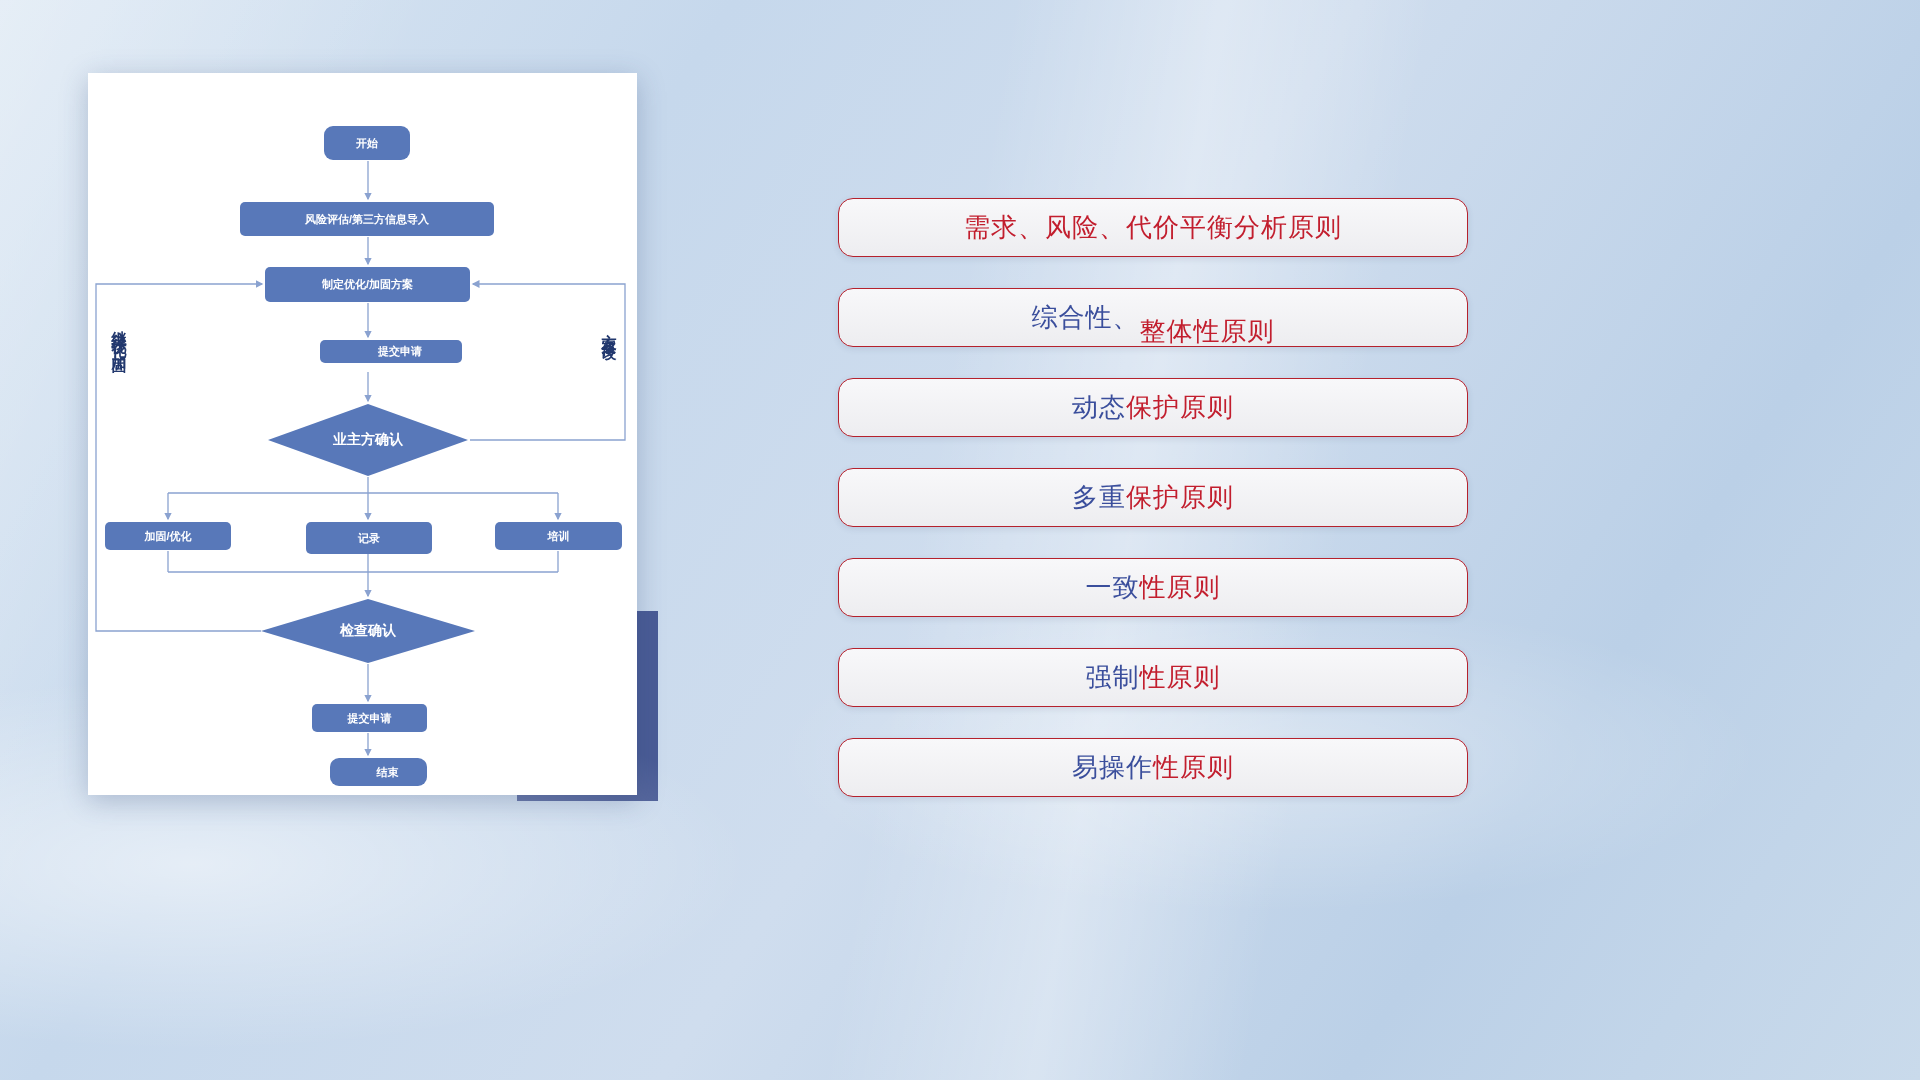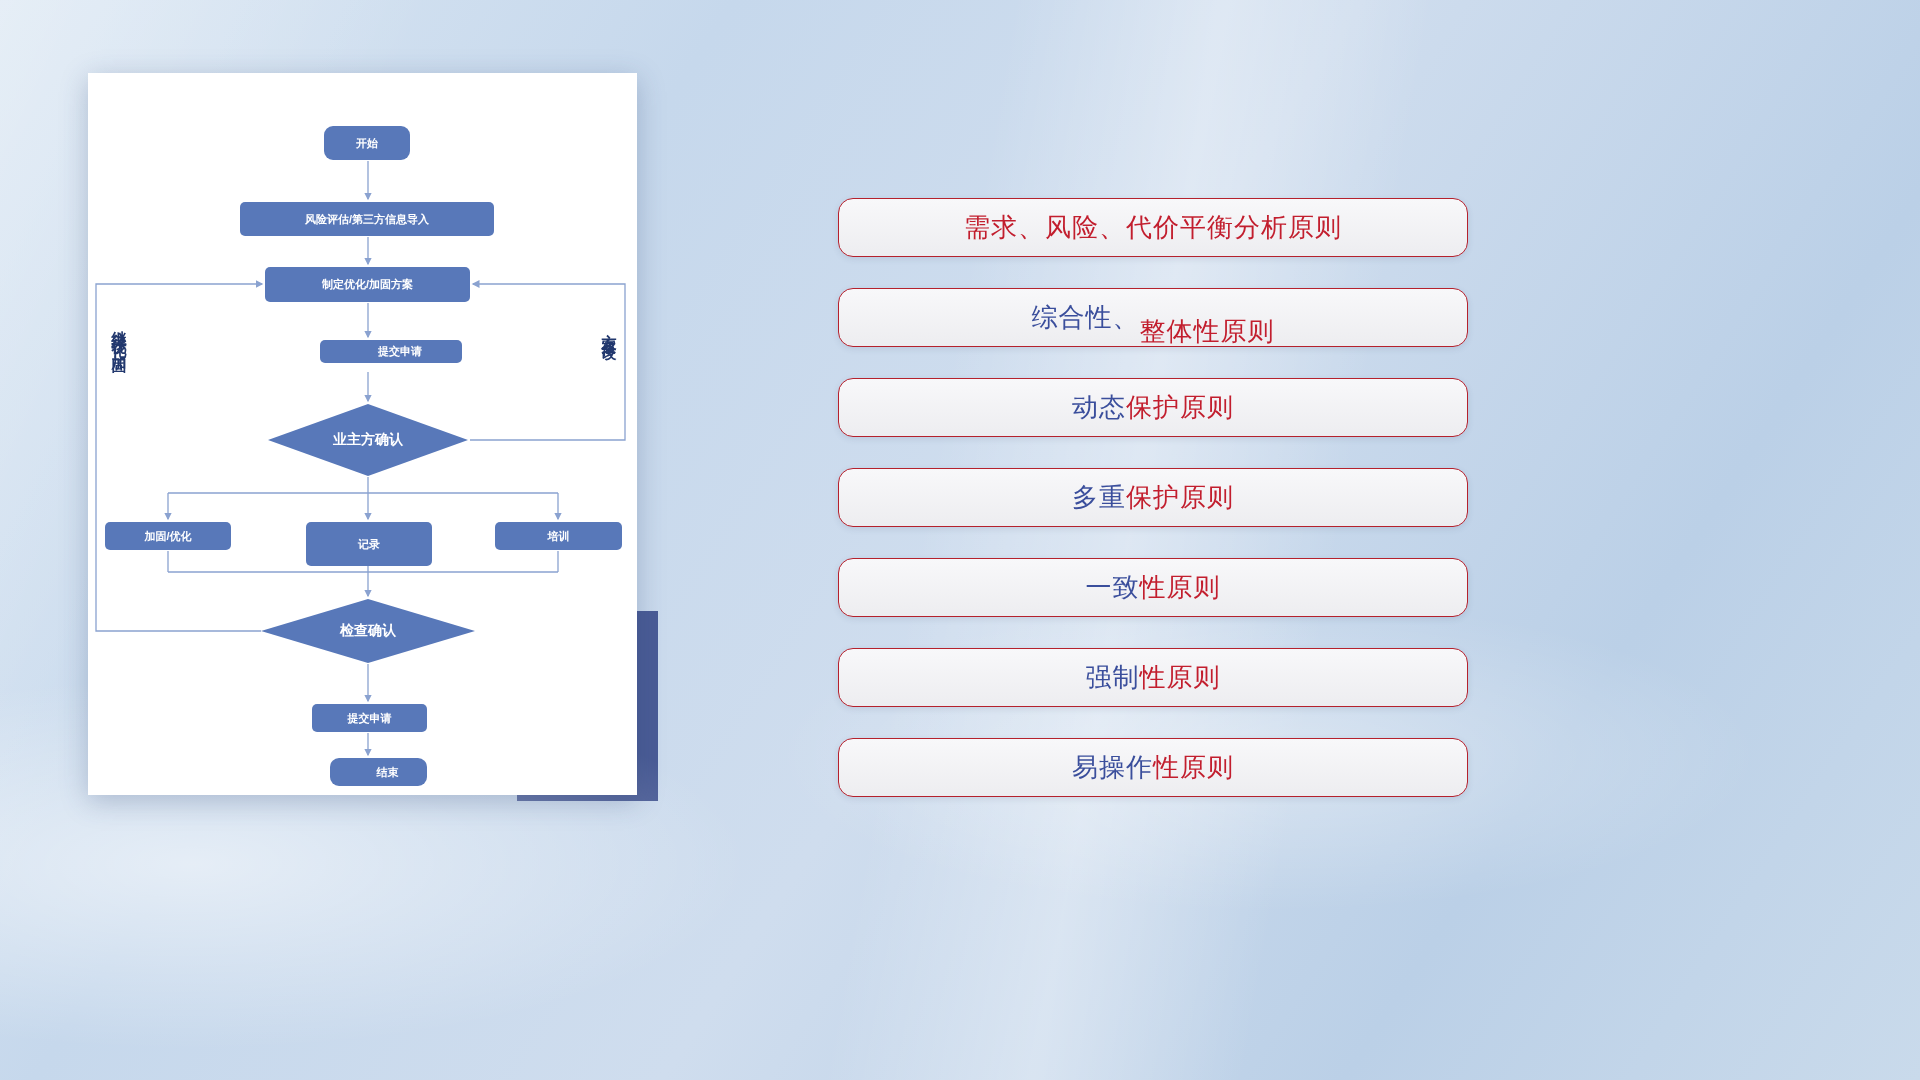--- a/index.html
+++ b/index.html
@@ -41,21 +41,21 @@
   .edge{stroke:#8aa2d0;stroke-width:1.3;fill:none;}
   .loop-label{
     position:absolute;writing-mode:vertical-lr;letter-spacing:4px;
     color:#22386e;font-weight:bold;font-size:15px;line-height:18px;
   }
   .n-start   {left:236px;top:53px; width:86px; height:34px;}
   .n-risk    {left:152px;top:129px;width:254px;height:34px;}
   .n-plan    {left:177px;top:194px;width:205px;height:35px;}
   .n-submit  {left:232px;top:267px;width:124px;height:23px;padding-left:18px;}
   .n-reinf   {left:17px; top:449px;width:126px;height:28px;}
-  .n-record  {left:218px;top:449px;width:126px;height:44px;}
+  .n-record  {left:218px;top:449px;width:126px;height:32px;}
   .n-train   {left:407px;top:449px;width:127px;height:28px;}
   .n-report  {left:224px;top:631px;width:115px;height:28px;}
   .n-end     {left:242px;top:685px;width:79px; height:28px;padding-left:18px;}
   .l-owner   {left:180px;top:331px;width:200px;height:72px;}
   .l-check   {left:173px;top:526px;width:214px;height:64px;}
   .loop-left {left:22px; top:246px;height:140px;}
   .loop-right{left:512px;top:248px;height:100px;}
   
   .panel-title{
     position:absolute;left:838px;top:92px;width:630px;text-align:center;

